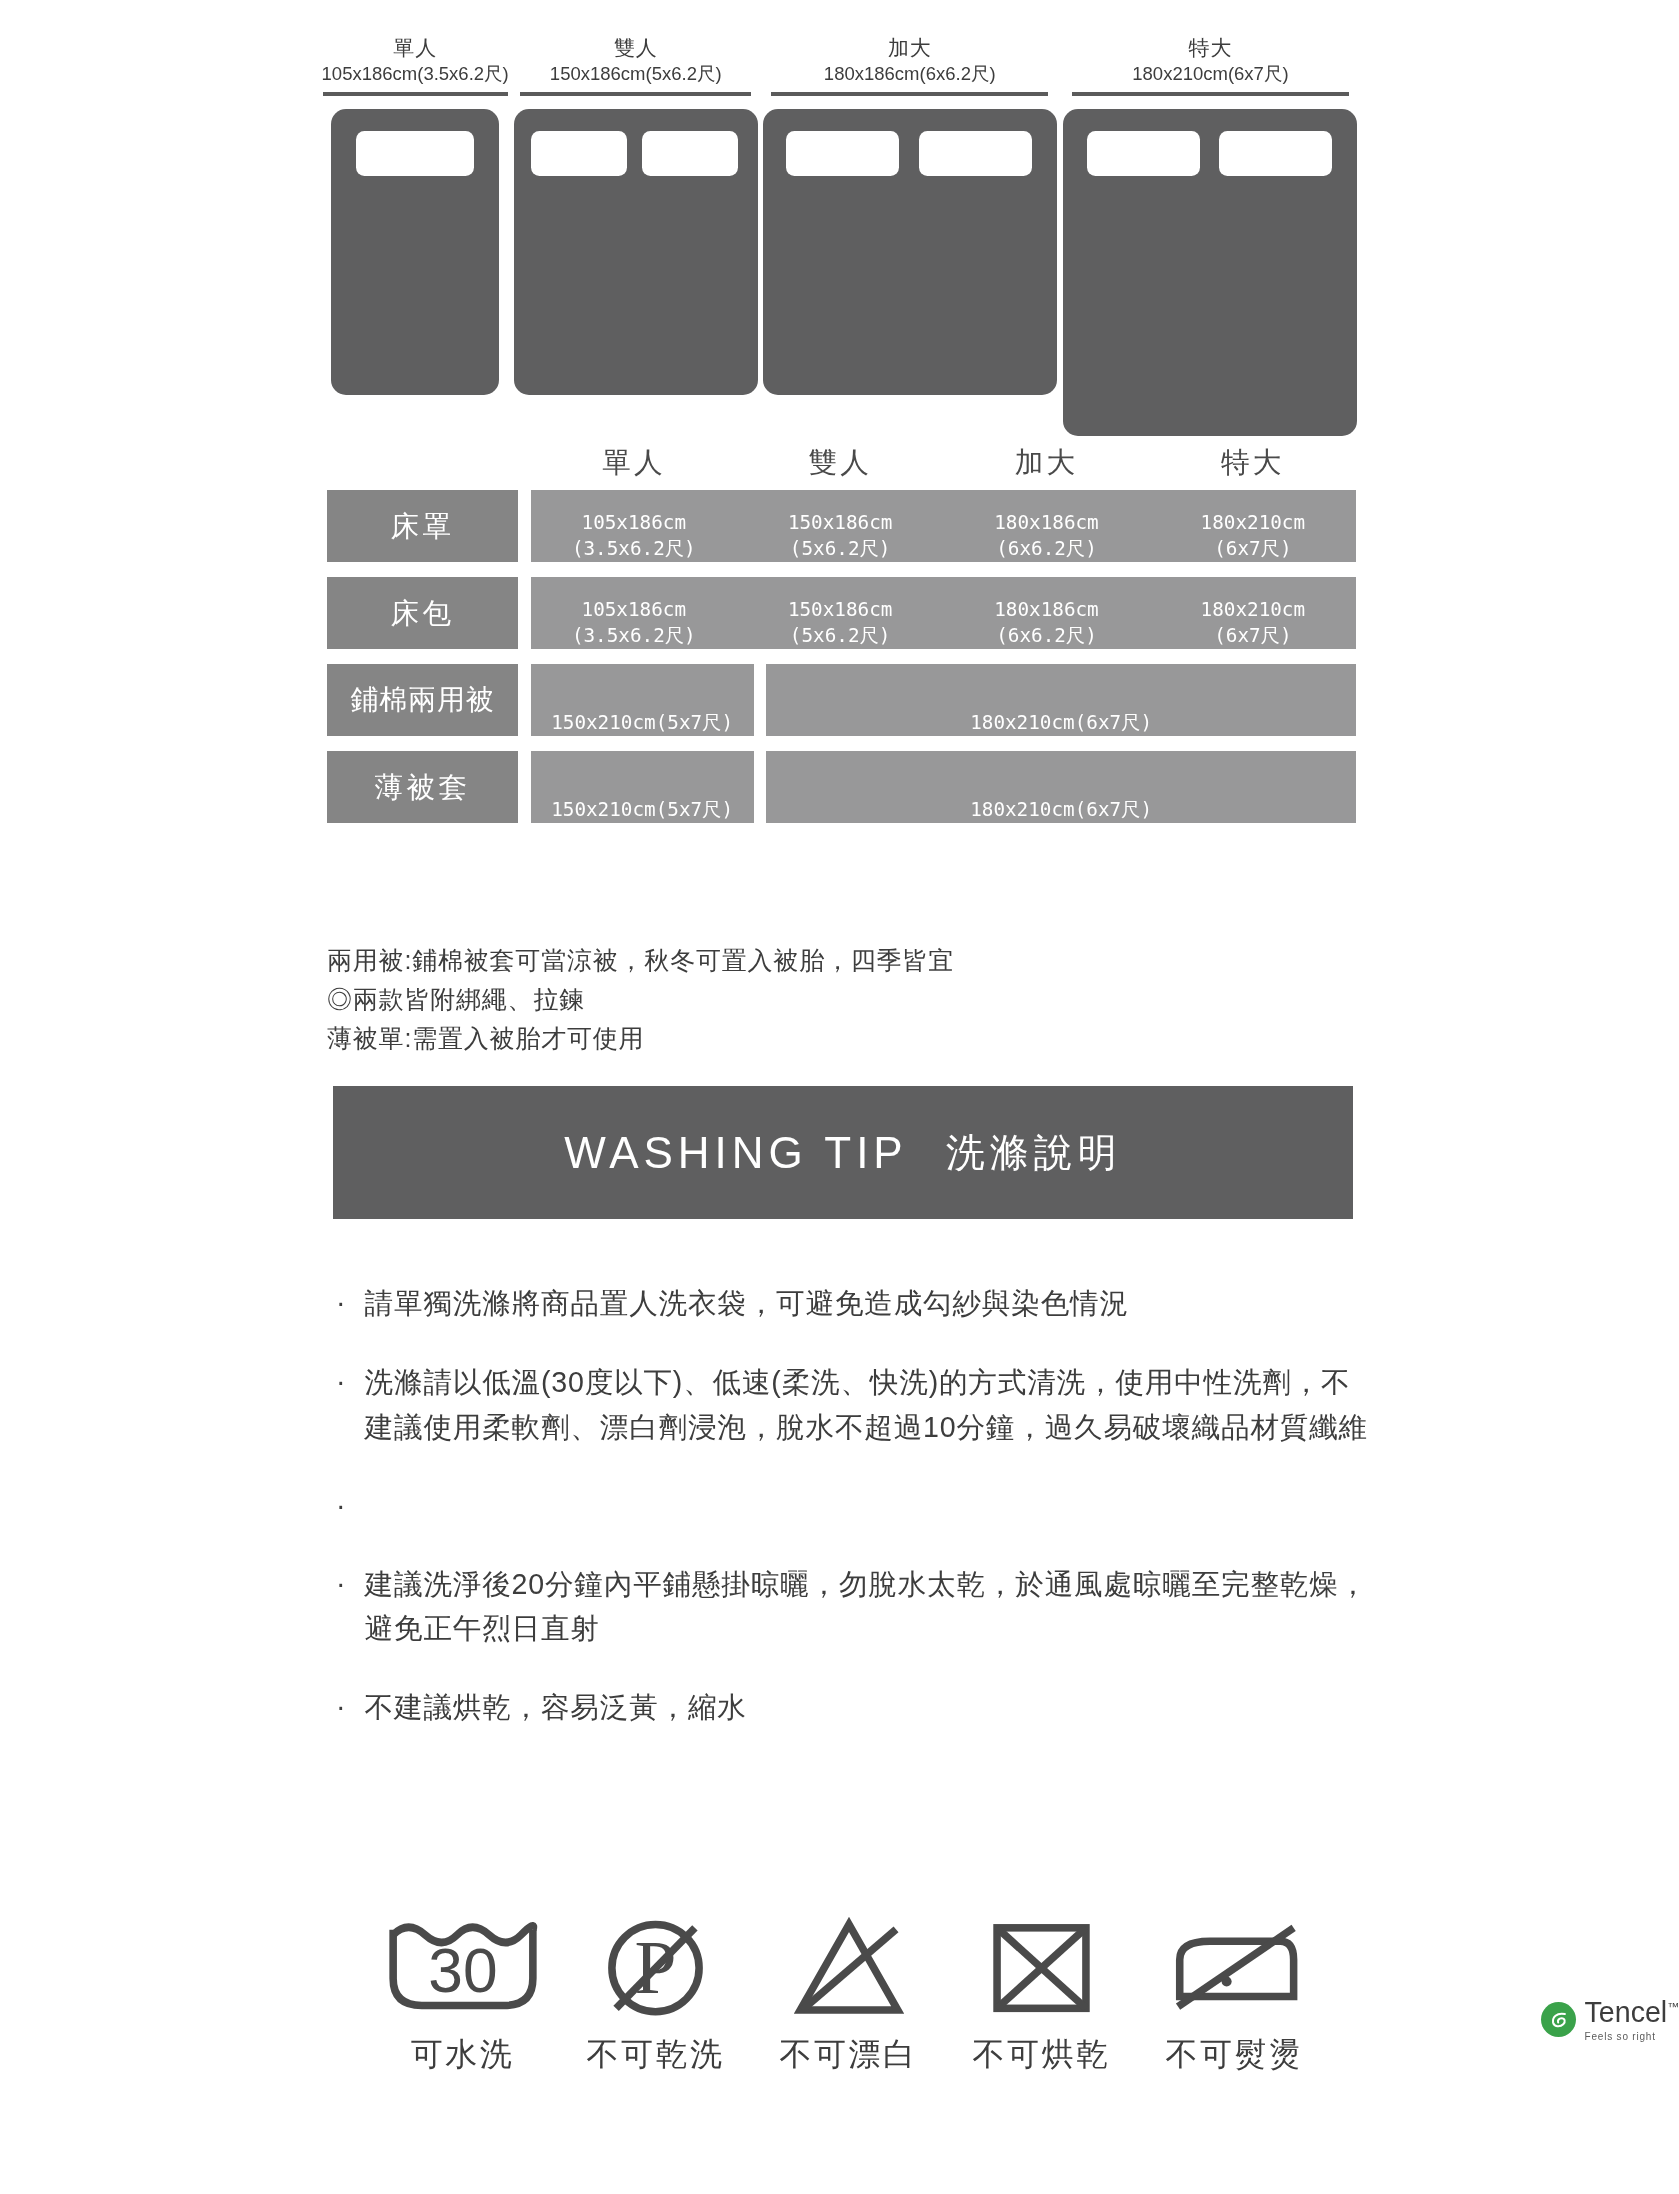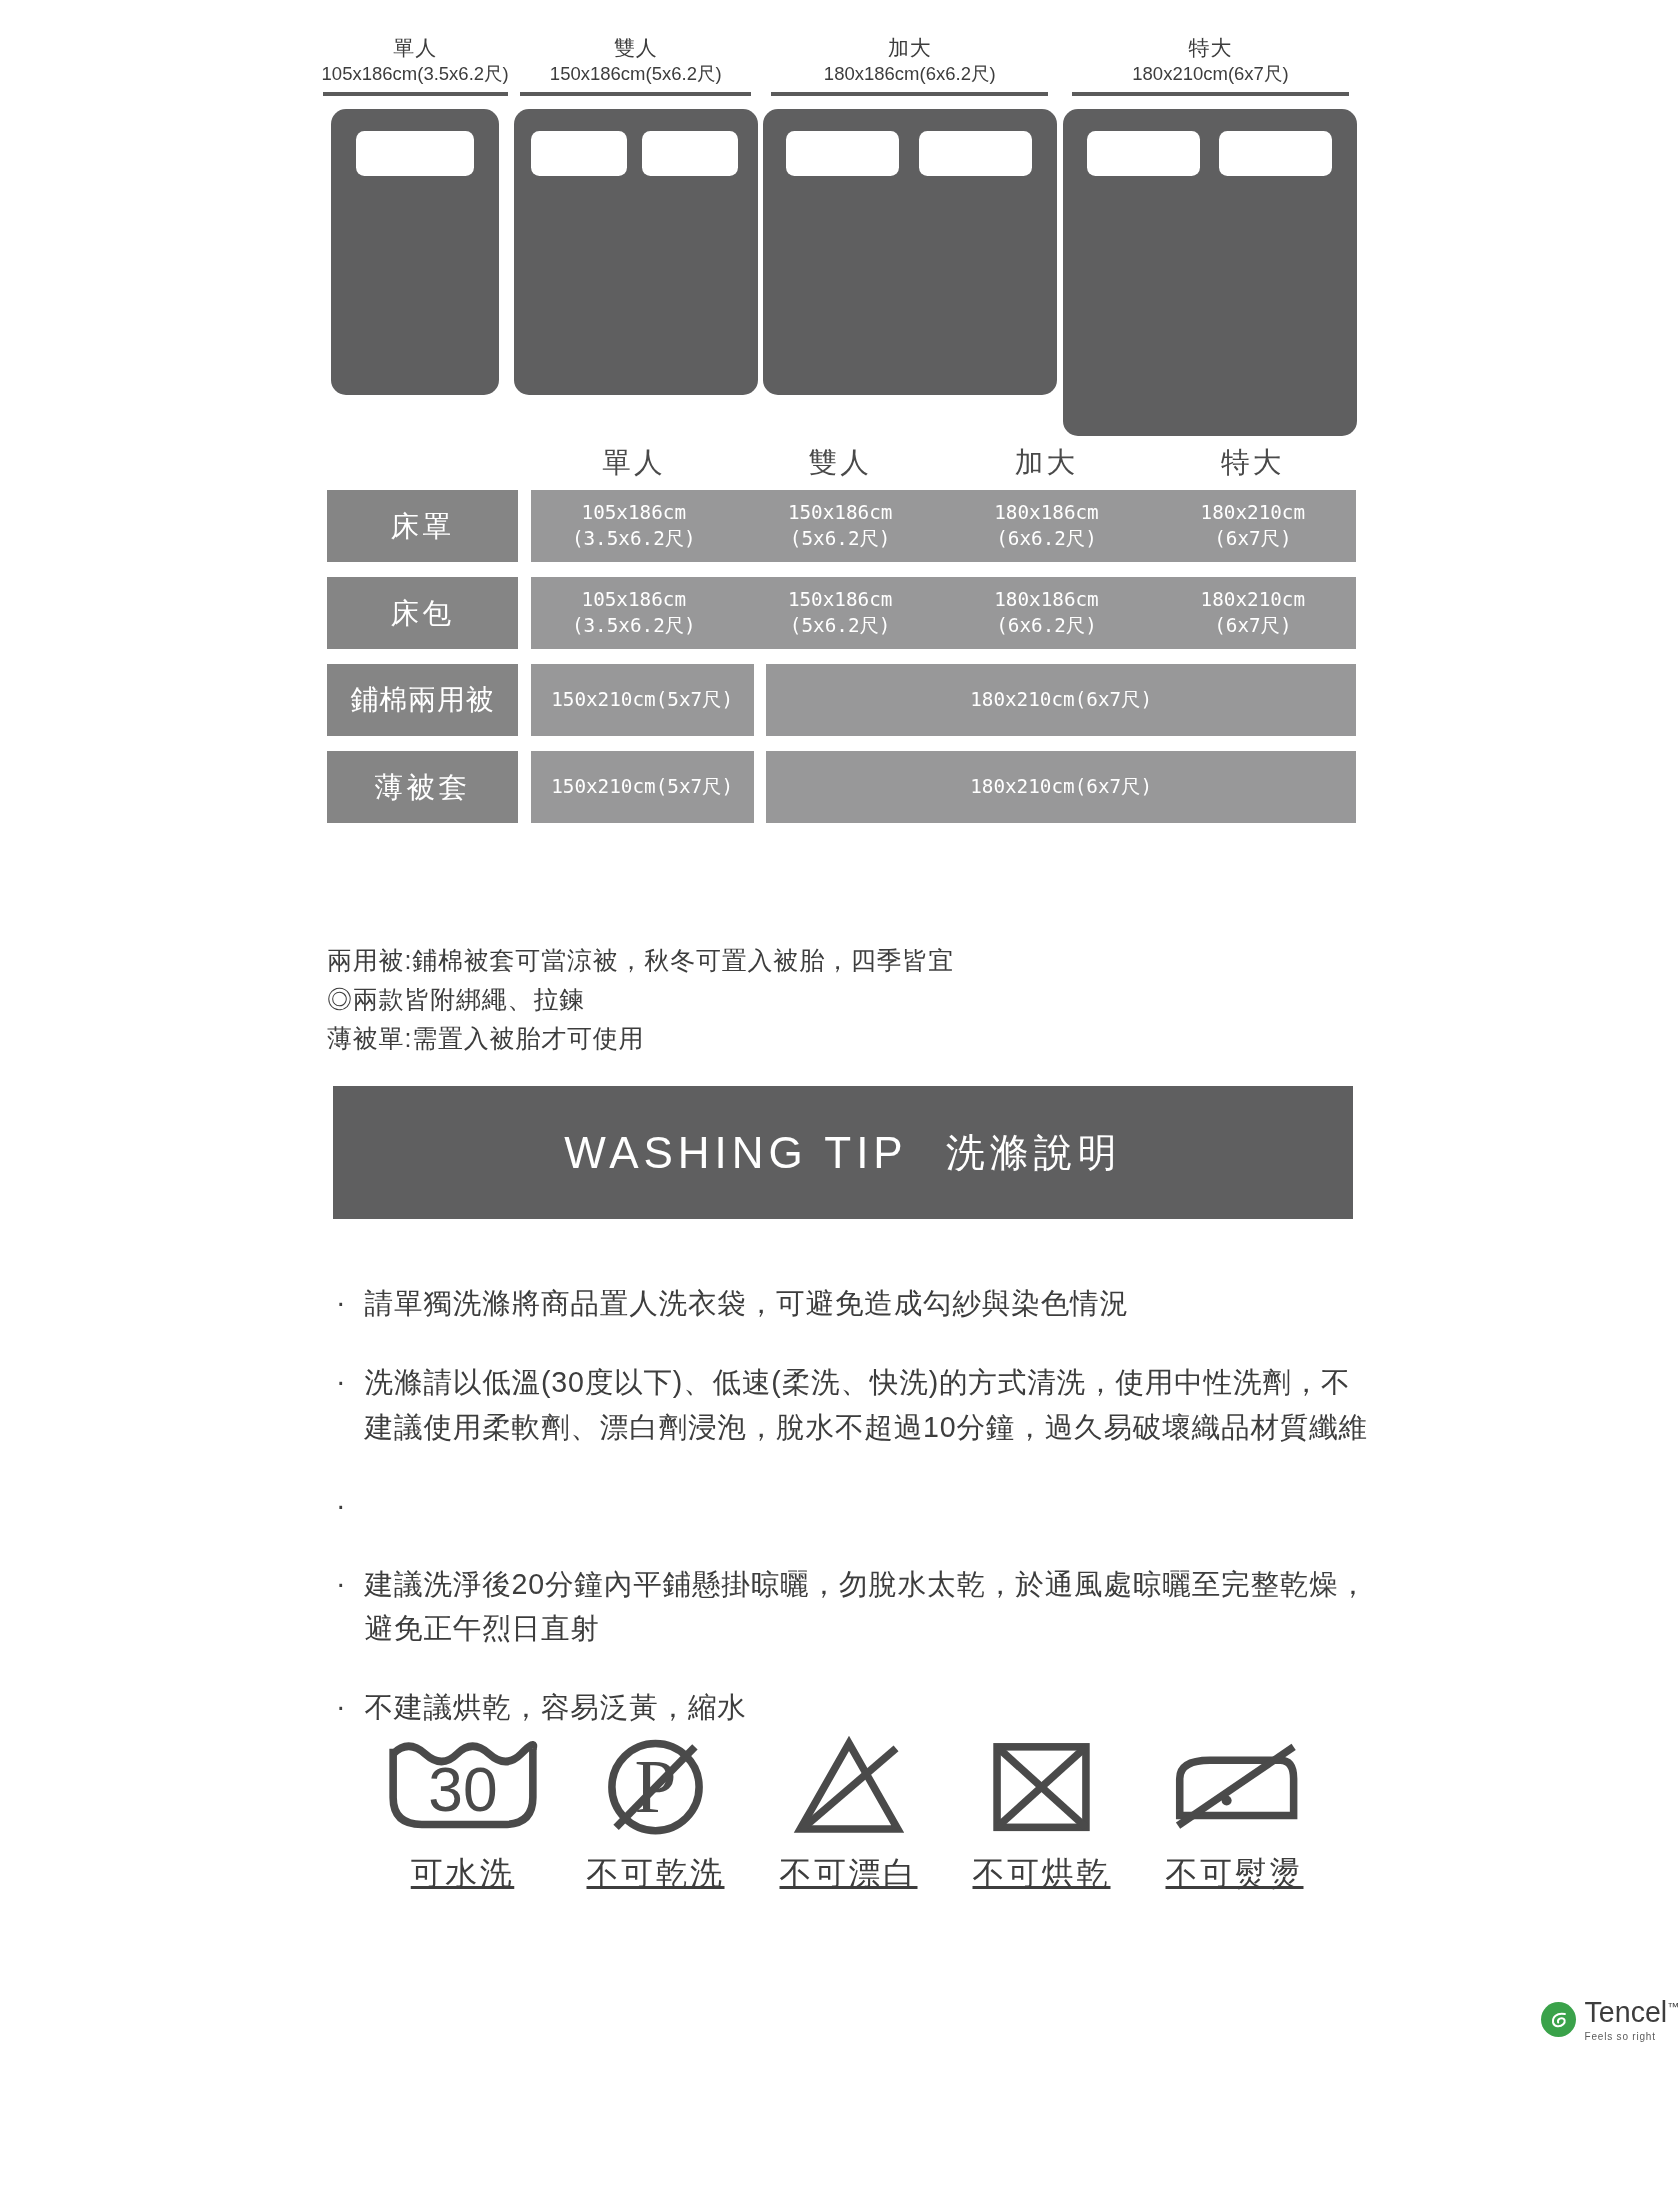--- a/index.html
+++ b/index.html
@@ -112,21 +112,21 @@
     flex: 1;
     display: flex;
     background: #989899;
     height: 72px;
   }
   .spec-cell {
     flex: 1;
     display: flex;
     flex-direction: column;
     align-items: center;
-    justify-content: center;
+    justify-content: flex-end;
     color: #ffffff;
     font-family: "DejaVu Sans Mono", monospace;
     font-size: 19.3px;
     line-height: 1.35;
   }
   .spec-cells.split {
     background: transparent;
     gap: 12.6px;
   }
   .spec-cell.single-wide {
@@ -198,26 +198,25 @@
     font-size: 28.6px;
     line-height: 1.55;
     color: #3d3d3d;
     letter-spacing: 0.8px;
   }
 
   
   .symbols {
     position: absolute;
     left: 353px;
-    top: 1735px;
+    top: 1916px;
     width: 991px;
     display: flex;
     justify-content: center;
     gap: 0px;
-    text-decoration: underline;
   }
   .sym-col {
     width: 193px;
     display: flex;
     flex-direction: column;
     align-items: center;
   }
   .sym-box {
     height: 105px;
     display: flex;

